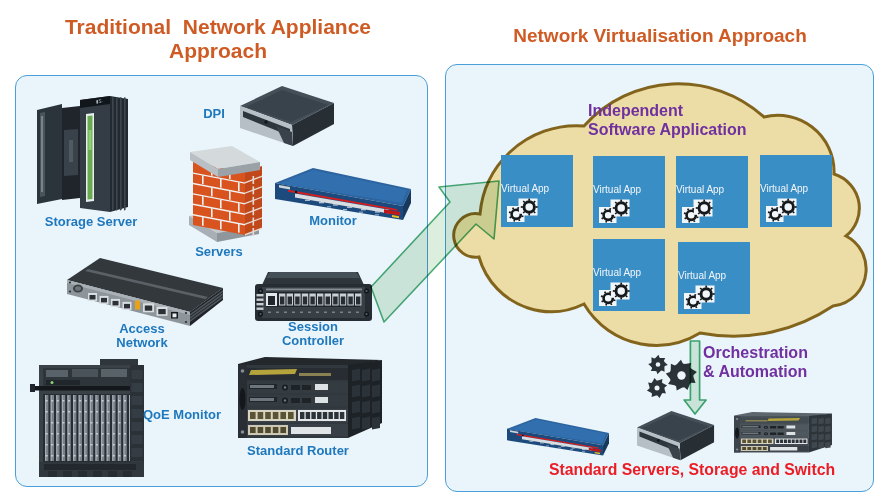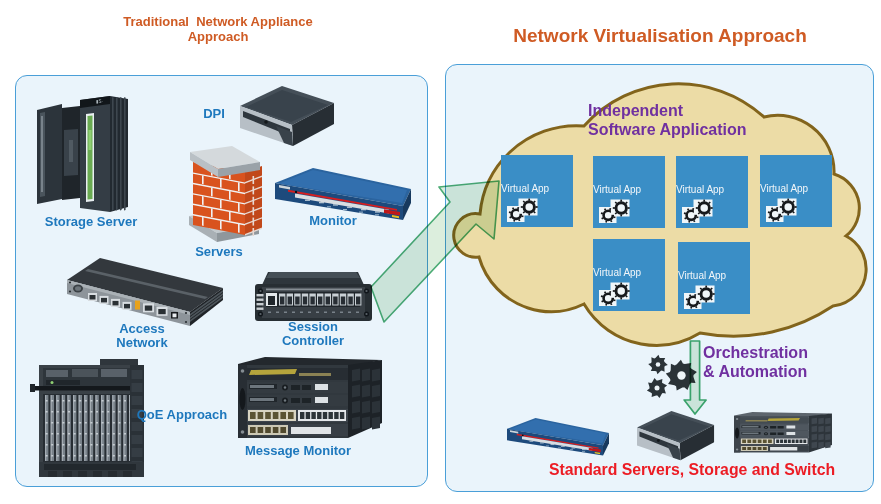--- a/index.html
+++ b/index.html
@@ -1,17 +1,17 @@
 <!DOCTYPE html>
 <html><head><meta charset="utf-8"><title>NFV</title>
 <style>
 html,body{margin:0;padding:0;}
 body{width:881px;height:504px;position:relative;font-family:"Liberation Sans",sans-serif;background:#fff;overflow:hidden;}
 .panel{position:absolute;background:#eaf4fb;border:1.6px solid #4a9fd8;border-radius:12px;box-sizing:border-box;}
-.t{position:absolute;font-weight:bold;color:#cf5b24;font-size:13px;text-align:center;line-height:1.13;}
+.t{position:absolute;font-weight:bold;color:#cf5b24;font-size:21px;text-align:center;line-height:1.13;}
 .lbl{position:absolute;font-weight:bold;color:#1e78bd;font-size:13px;text-align:center;line-height:1.05;}
 .va{position:absolute;color:#f2f6f9;font-size:10px;}
 .purple{position:absolute;font-weight:bold;color:#7030a0;font-size:16px;text-align:left;line-height:1.17;}
 .red{position:absolute;font-weight:bold;color:#ec1c24;font-size:15.8px;text-align:center;}
 </style></head>
 <body>
 <div class="panel" style="left:15px;top:75px;width:413px;height:412px"></div>
 <div class="panel" style="left:445px;top:64px;width:429px;height:428px"></div>
 <svg width="881" height="504" viewBox="0 0 881 504" style="position:absolute;left:0;top:0">
 <path d="M480,214 A97,97 0 0 1 510,152 A97,97 0 0 1 584,126 A127,127 0 0 1 672,84 A127,127 0 0 1 764,117 A56,56 0 0 1 812,127 A56,56 0 0 1 834,174 A36,36 0 0 1 859,203 A36,36 0 0 1 846,236 A37,37 0 0 1 866,272 A37,37 0 0 1 833,306 A179,179 0 0 1 772,332 A179,179 0 0 1 700,333 A84,84 0 0 1 641,344 A84,84 0 0 1 584,304 A75,75 0 0 1 528,308 A75,75 0 0 1 479,257 A22,22 0 0 1 454,239 A22,22 0 0 1 480,214 Z" fill="#ecdca6" stroke="#82641c" stroke-width="3"></path>
@@ -655,22 +655,22 @@
 <polygon points="690.4,341 699.6,341 699.6,400 706.1,400 695,414 684.2,400 690.4,400" fill="#dceedd" stroke="#3fa96d" stroke-width="1.7" stroke-linejoin="round" style="mix-blend-mode:multiply"></polygon>
 </svg>
 <div class="t" style="left:18px;top:15px;width:400px">Traditional&nbsp; Network Appliance<br>Approach</div>
 <div class="t" style="left:460px;top:25px;width:400px;font-size:19px">Network Virtualisation Approach</div>
 <div class="lbl" style="left:31px;top:215px;width:120px">Storage Server</div>
 <div class="lbl" style="left:184px;top:107px;width:60px">DPI</div>
 <div class="lbl" style="left:169px;top:245px;width:100px">Servers</div>
 <div class="lbl" style="left:283px;top:214px;width:100px">Monitor</div>
 <div class="lbl" style="left:92px;top:322px;width:100px">Access<br>Network</div>
 <div class="lbl" style="left:263px;top:320px;width:100px">Session<br>Controller</div>
-<div class="lbl" style="left:132px;top:408px;width:100px">QoE Approach</div>
-<div class="lbl" style="left:238px;top:444px;width:120px">Message Monitor</div>
+<div class="lbl" style="left:132px;top:408px;width:100px">QoE Monitor</div>
+<div class="lbl" style="left:238px;top:444px;width:120px">Standard Router</div>
 <div class="purple" style="left:588px;top:102px;width:200px">Independent<br>Software Application</div>
 <div class="purple" style="left:703px;top:344px;width:160px">Orchestration<br>&amp; Automation</div>
 <div class="red" style="left:492px;top:461px;width:400px">Standard Servers, Storage and Switch</div>
 <div class="va" style="left:501px;top:183px;width:72px">Virtual App</div>
 <div class="va" style="left:593px;top:184px;width:72px">Virtual App</div>
 <div class="va" style="left:676px;top:184px;width:72px">Virtual App</div>
 <div class="va" style="left:760px;top:183px;width:72px">Virtual App</div>
 <div class="va" style="left:593px;top:267px;width:72px">Virtual App</div>
 <div class="va" style="left:678px;top:270px;width:72px">Virtual App</div>
 

